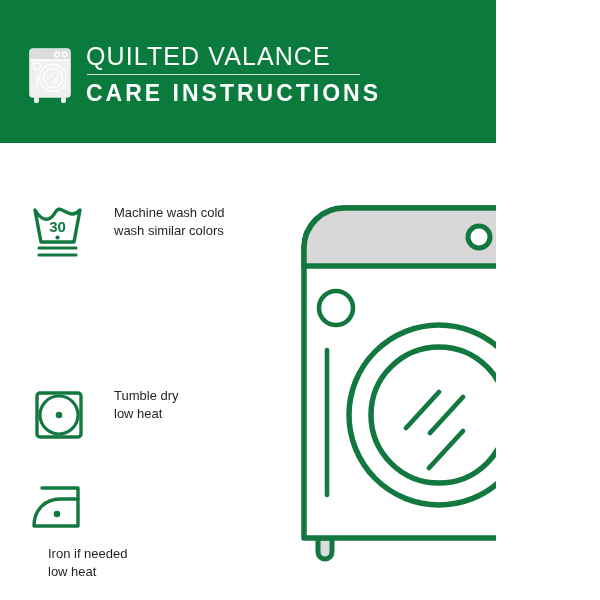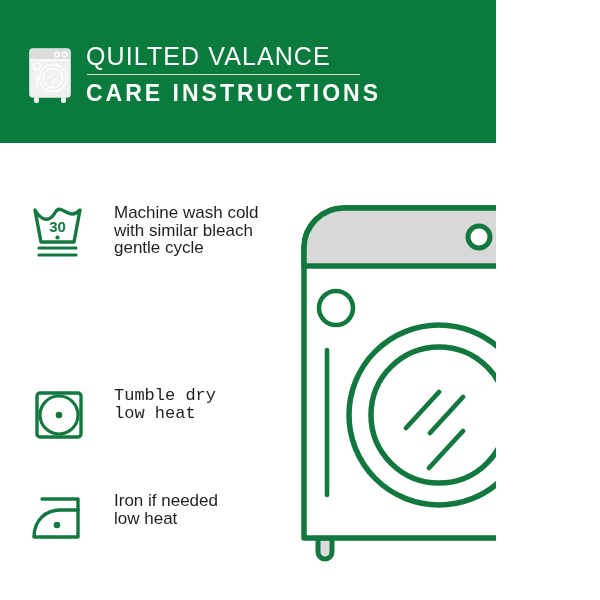--- a/index.html
+++ b/index.html
@@ -72,29 +72,29 @@
     align-items: flex-start;
   }
   .care-icon {
     width: 66px;
     flex: 0 0 66px;
     display: block;
   }
   .care-label {
     margin-left: 18px;
     color: #231f20;
-    font-size: 17px;
+    font-size: 13px;
     line-height: 17.5px;
     font-weight: 400;
     padding-top: 2px;
   }
   #care-row-0 { top: 202px; }
   #care-row-1 { top: 292px; }
-  #care-row-2 { top: 385px; font-family: Liberation Mono, monospace; }
-  #care-row-3 { top: 490px; }
+  #care-row-2 { top: 385px; }
+  #care-row-3 { top: 477px; flex-direction: column; }
 
   
   #washer-illustration {
     position: absolute;
     left: 296px;
     top: 200px;
     width: 268px;
     height: 365px;
   }
 </style>
@@ -131,22 +131,21 @@
   <div class="care-row" id="care-row-0">
     <svg class="care-icon" viewBox="0 0 66 62">
       <path d="M5 8 C12 20, 20 20, 25.5 10 C31 0.5, 39 20, 50 8 L44 40 L11 40 Z" fill="none" stroke="#12783f" stroke-width="3.4" stroke-linejoin="round" stroke-linecap="round"></path>
       <text x="27.5" y="30" font-family="'Liberation Sans', sans-serif" font-size="15" font-weight="700" fill="#12783f" text-anchor="middle">30</text>
       <circle cx="27.5" cy="35.5" r="2.1" fill="#12783f"></circle>
       <line x1="9" y1="46" x2="46" y2="46" stroke="#12783f" stroke-width="3.2" stroke-linecap="round"></line>
       <line x1="9" y1="53" x2="46" y2="53" stroke="#12783f" stroke-width="3.2" stroke-linecap="round"></line>
     </svg>
     <div class="care-label">
       <div>Machine wash cold</div>
-      <div>with similar bleach</div>
-      <div>gentle cycle</div>
+      <div>wash similar colors</div>
     </div>
   </div>
 
 
   <div class="care-row" id="care-row-2">
     <svg class="care-icon" viewBox="0 0 66 62">
       <rect x="7" y="8" width="44" height="44" rx="3" fill="none" stroke="#12783f" stroke-width="3.4"></rect>
       <circle cx="29" cy="30" r="19" fill="none" stroke="#12783f" stroke-width="3.2"></circle>
       <circle cx="29" cy="30" r="3.3" fill="#12783f"></circle>
     </svg>

